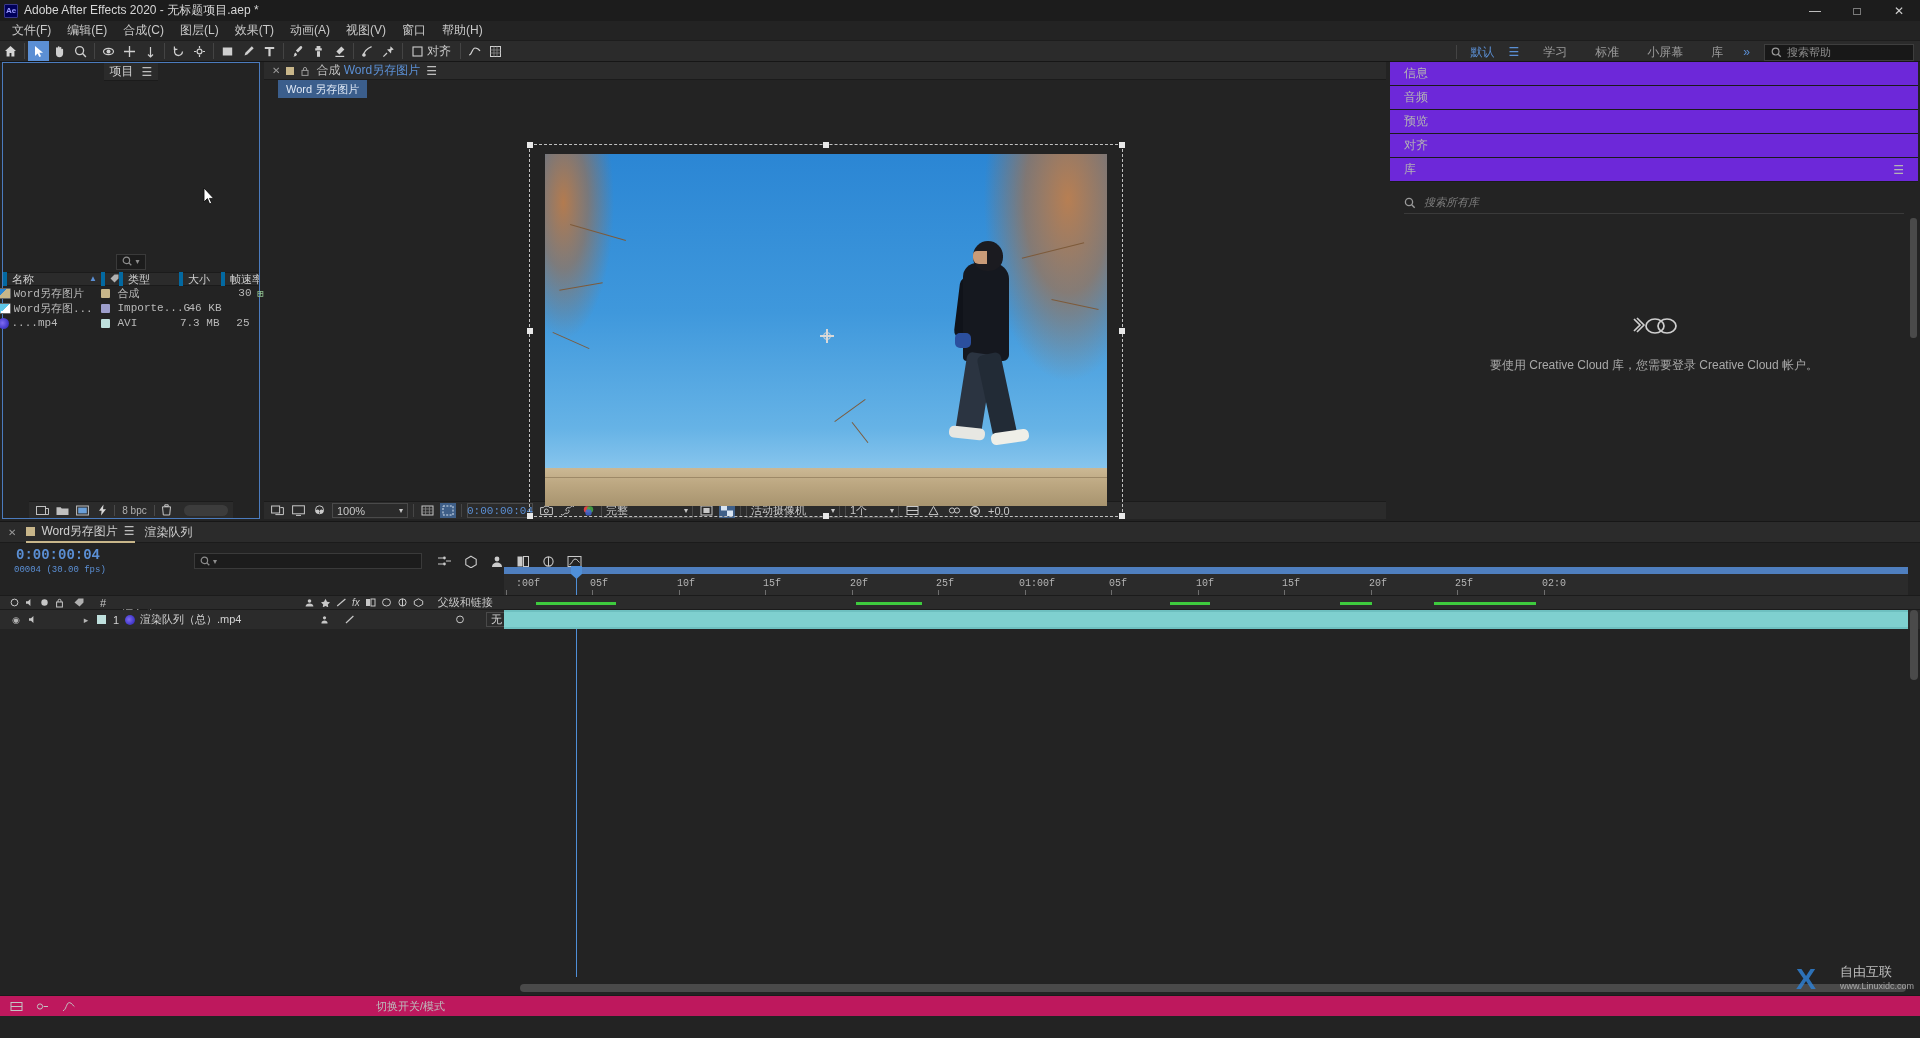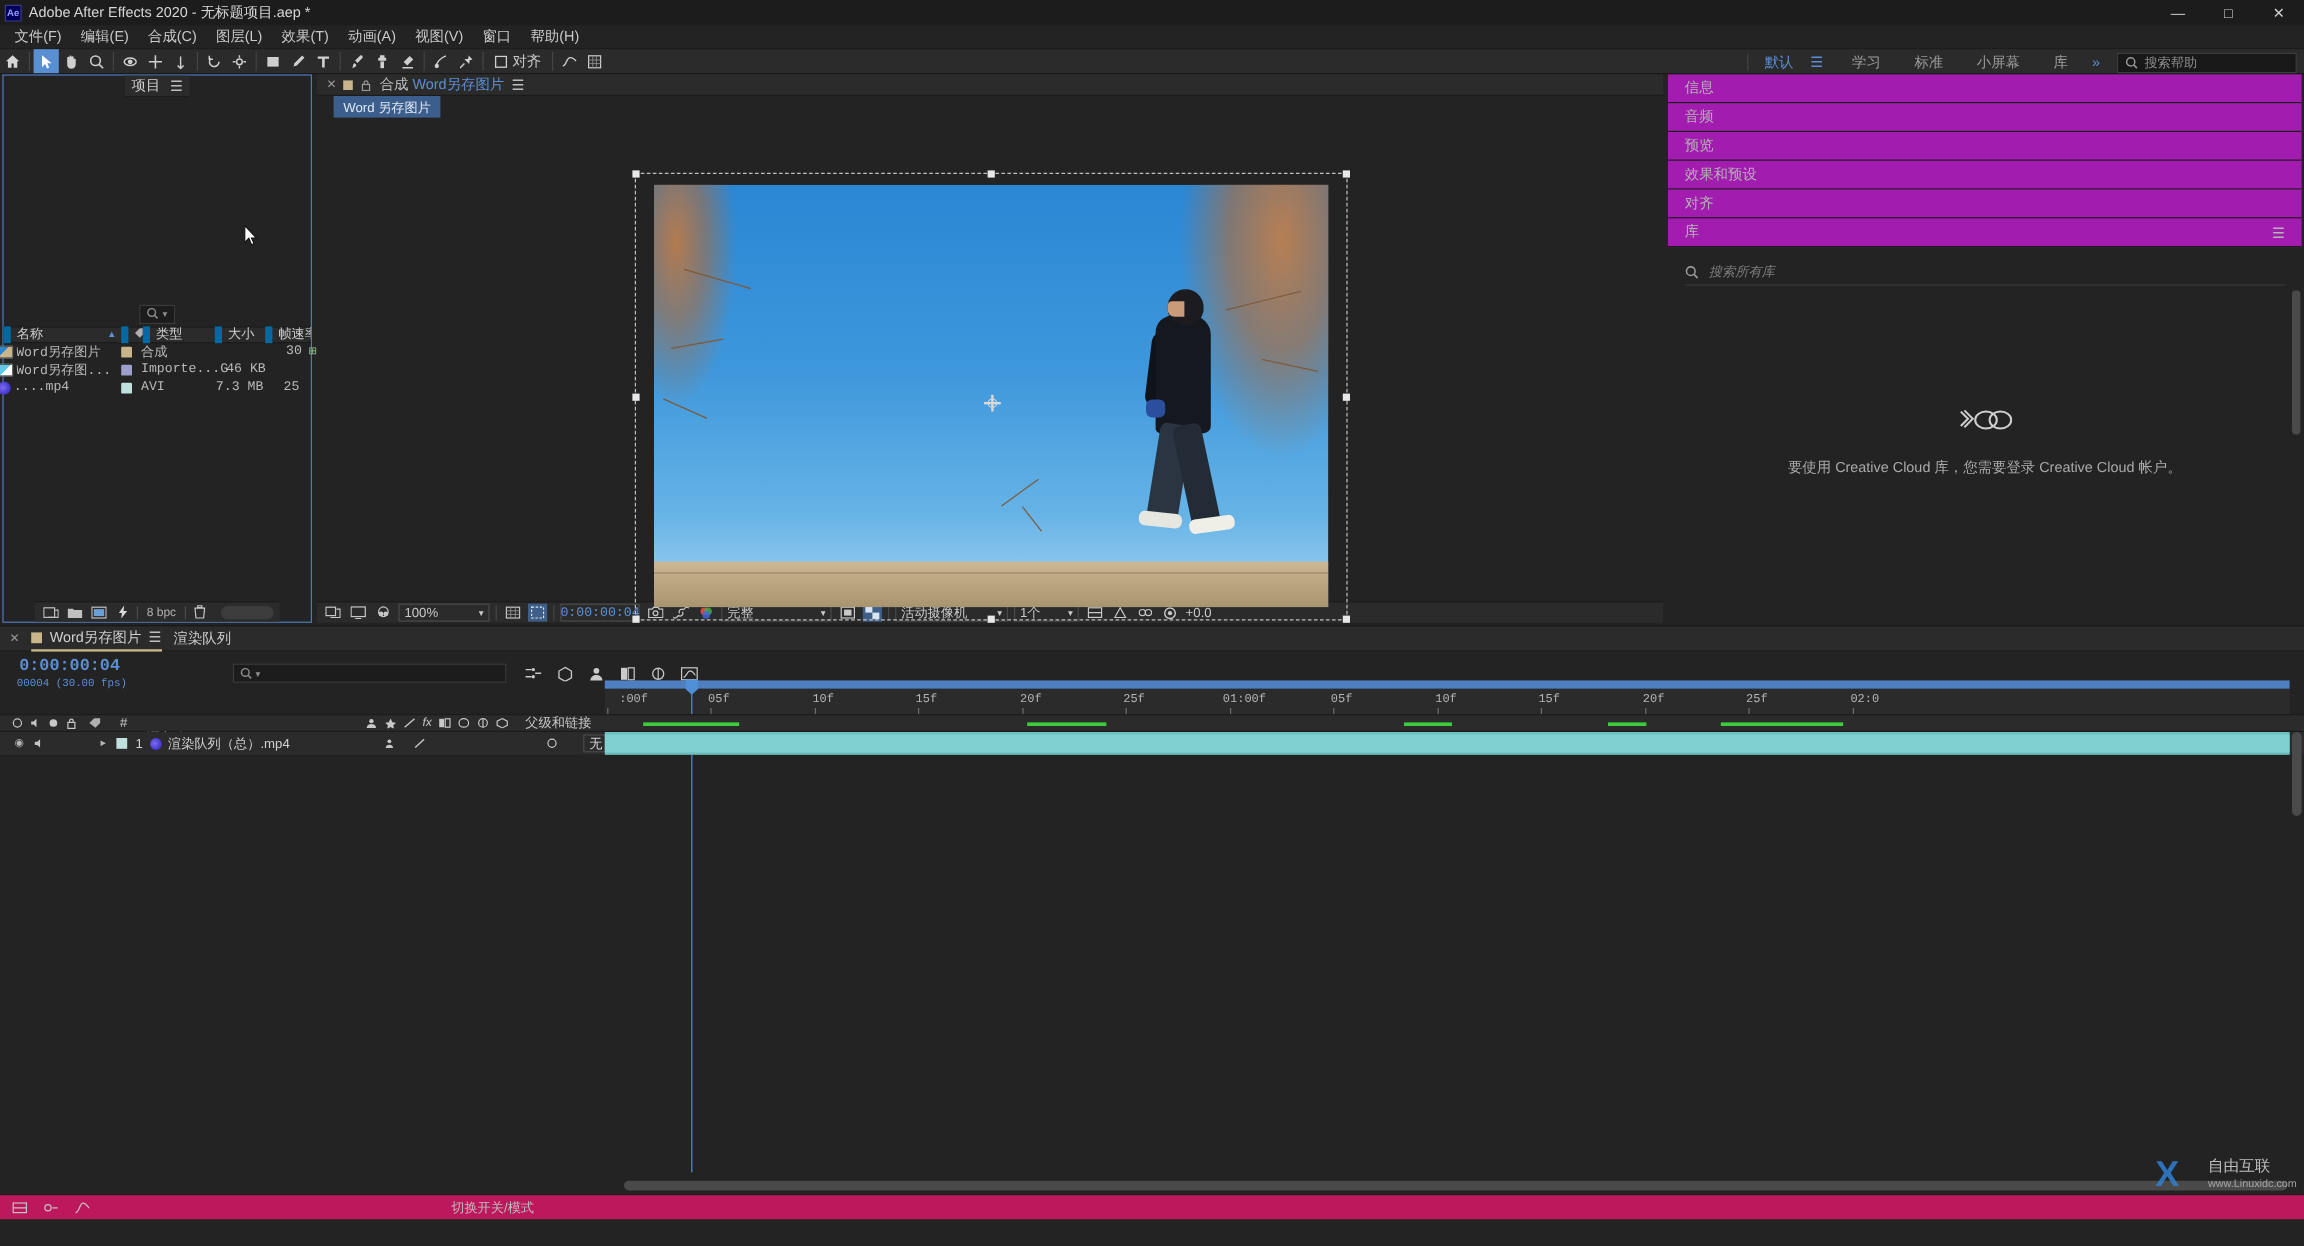--- a/index.html
+++ b/index.html
@@ -44,21 +44,21 @@
 
   
   .project{position:absolute;left:2px;top:0;width:258px;height:457px;
     background:#232323;border:1px solid #4b7bbd;display:flex;flex-direction:column;align-items:center;}
   .panel-tabbar{height:18px;background:#2b2b2b;display:flex;align-items:center;padding:0 6px;gap:8px;border-bottom:1px solid #1b1b1b;}
   .panel-tab{font-size:12px;color:#cfcfcf;}
   .hamb{color:#bdbdbd;font-size:12px;}
   .proj-blank{flex:1;background:#232323;position:relative;}
   .proj-search{height:16px;margin:2px 4px;background:#1c1c1c;border:1px solid #3a3a3a;display:flex;align-items:center;padding:0 5px;color:#888;}
   .proj-cols{height:14px;background:#2b2b2b;display:flex;align-items:center;font-size:11px;color:#cfcfcf;border-top:1px solid #1b1b1b;border-bottom:1px solid #1b1b1b;}
-  .pc{border-left:6px solid #0369a1;padding-left:5px;height:14px;line-height:14px;overflow:hidden;white-space:nowrap;gap:35px;}
+  .pc{border-left:4px solid #0369a1;padding-left:5px;height:14px;line-height:14px;overflow:hidden;white-space:nowrap;gap:35px;}
   .proj-rows{flex:0 0 auto;}
   .prow{height:15px;display:flex;align-items:center;font-size:11px;color:#b9b9b9;font-family:"Liberation Mono","DejaVu Sans Mono",monospace;}
   .pic{width:13px;height:11px;margin:0 3px 0 5px;border-radius:1px;flex:0 0 auto;}
   .swatch{width:9px;height:9px;border-radius:1px;}
   .proj-foot{height:17px;background:#2b2b2b;display:flex;align-items:center;gap:4px;padding:0 5px;border-top:1px solid #1b1b1b;}
   .bpc{font-size:10px;color:#b0b0b0;border-left:1px solid #4a4a4a;border-right:1px solid #4a4a4a;padding:0 7px;}
 
   
   .comp{position:absolute;left:264px;top:0;width:1122px;height:457px;background:#232323;display:flex;flex-direction:column;}
   .comp-tabbar{height:18px;background:#2b2b2b;display:flex;align-items:center;gap:6px;padding:0 8px;border-bottom:1px solid #1b1b1b;}
@@ -98,21 +98,21 @@
   .anchor i{position:absolute;left:3px;top:3px;width:8px;height:8px;border:1px solid #d8d8d8;border-radius:50%;}
 
   .comp-foot{height:18px;background:#2b2b2b;display:flex;align-items:center;gap:5px;padding:0 5px;border-top:1px solid #1b1b1b;font-size:11px;color:#c4c4c4;}
   .fbtn{width:16px;height:15px;display:flex;align-items:center;justify-content:center;color:#cbcbcb;}
   .fsel{height:15px;background:#2b2b2b;border:1px solid #4a4a4a;display:flex;align-items:center;gap:4px;padding:0 4px;color:#c8c8c8;font-size:11px;}
   .ftime{color:#5b8fd4;font-size:11px;padding:0 3px;font-family:"Liberation Mono",monospace;}
   .fsep{width:1px;height:13px;background:#464646;}
 
   
   .rdock{position:absolute;left:1390px;top:0;width:528px;height:457px;background:#232323;}
-  .rpanel{height:24px;background:#a21caf;border-bottom:1px solid #1b1b1b;display:flex;align-items:center;padding:0 14px;justify-content:space-between;}
+  .rpanel{height:24px;background:#6d28d9;border-bottom:1px solid #1b1b1b;display:flex;align-items:center;padding:0 14px;justify-content:space-between;}
   .rpanel span{font-size:12px;color:#b4b4b4;}
   .lib-body{position:relative;height:352px;background:#232323;}
   .lib-search{height:22px;margin:10px 14px 0;display:flex;align-items:center;gap:8px;border-bottom:1px solid #3a3a3a;color:#7e7e7e;font-size:11px;font-style:italic;}
   .lib-empty{position:absolute;left:0;right:0;top:118px;text-align:center;}
   .cc-logo{width:46px;height:30px;margin:0 auto 16px;position:relative;}
   .lib-msg{font-size:12px;color:#a9a9a9;line-height:18px;width:330px;margin:0 auto;text-align:center;}
   .lib-foot{height:20px;background:#2b2b2b;border-top:1px solid #1b1b1b;display:flex;align-items:center;justify-content:space-between;padding:0 10px;color:#bdbdbd;}
   .rscroll{position:absolute;right:1px;top:26px;width:7px;height:120px;background:#4a4a4a;border-radius:3px;}
 
   
@@ -599,23 +599,20 @@
       <div class="rpanel">
         <span>信息</span>
       </div>
       <div class="rpanel">
         <span>音频</span>
       </div>
       <div class="rpanel">
         <span>预览</span>
       </div>
       <div class="rpanel">
-        <span>效果和预设</span>
-      </div>
-      <div class="rpanel">
         <span>对齐</span>
       </div>
       <div class="rpanel" style="border-bottom:1px solid #1b1b1b;">
         <span>库</span>
         <span class="hamb">☰</span>
       </div>
 
       <div class="lib-body">
         <div class="lib-search">
           <svg width="12" height="12" viewBox="0 0 12 12">

